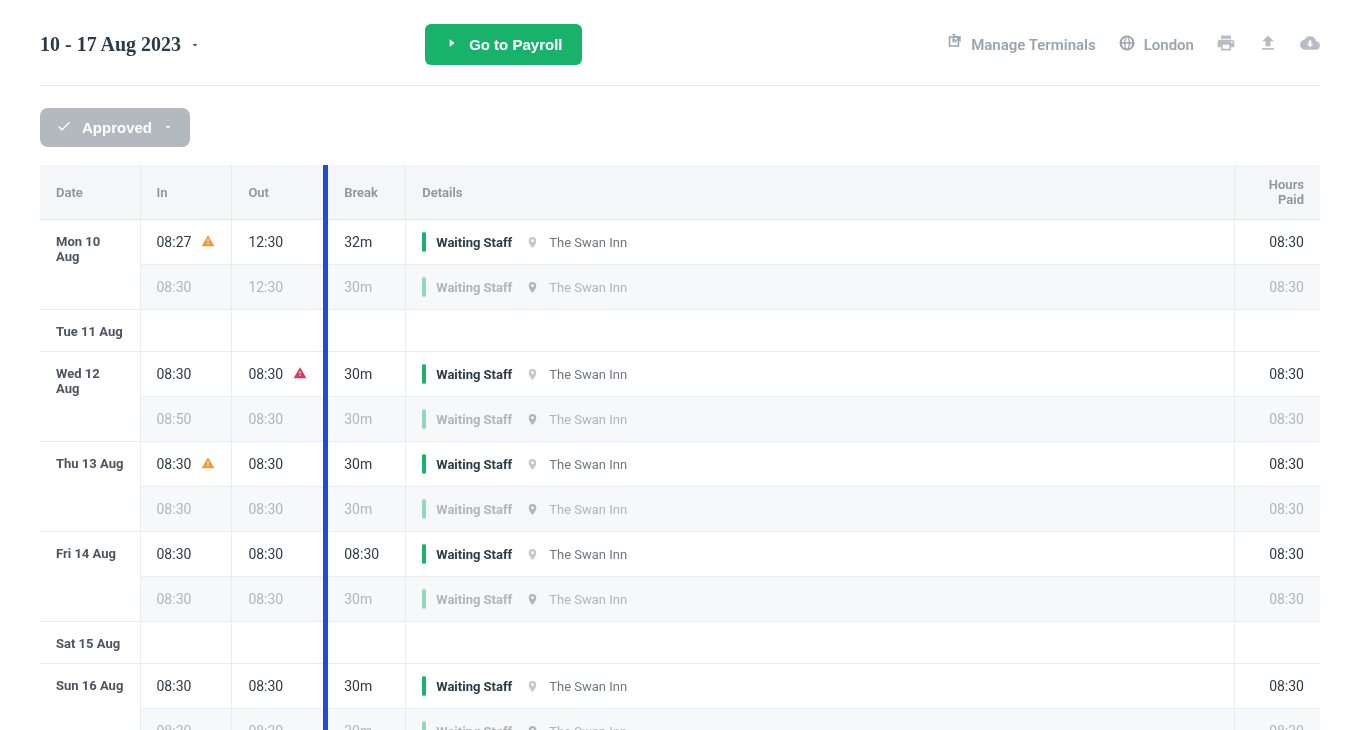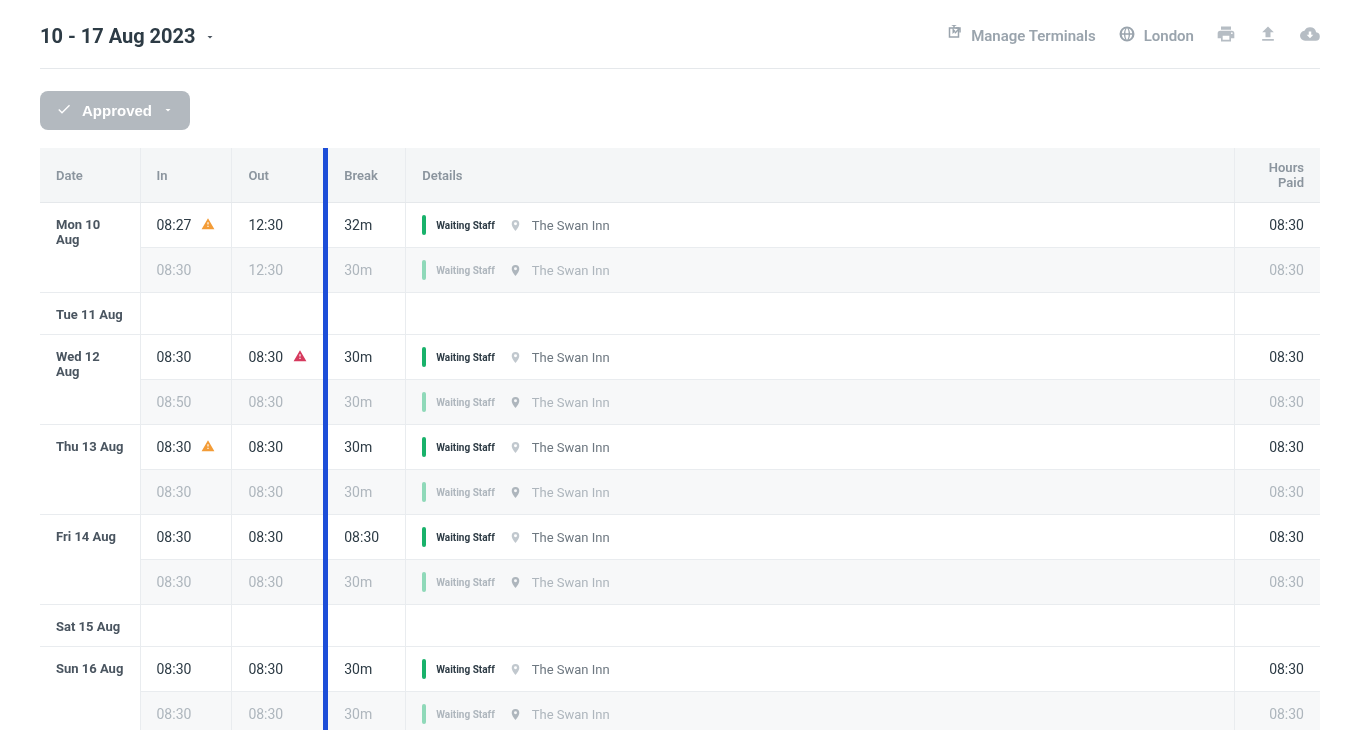--- a/index.html
+++ b/index.html
@@ -15,20 +15,21 @@
       align-items: center;
       justify-content: space-between;
       padding-bottom: 20px;
       border-bottom: 1px solid #e5e8eb;
     }
     .topbar-left { display: flex; align-items: center; gap: 24px; }
     .date-range {
       display: flex; align-items: center; gap: 8px;
       font-size: 20px; font-weight: 700; color: #2d3b45;
       cursor: pointer;
+      font-family: Liberation Serif, serif;
     }
     .go-payroll-btn {
       display: flex; align-items: center; gap: 10px;
       background: #19b26b; color: #fff; border: none;
       padding: 12px 20px; border-radius: 6px;
       font-size: 15px; font-weight: 600; cursor: pointer;
       margin-left: 200px;
     }
     .topbar-right { display: flex; align-items: center; gap: 22px; }
     .top-action {
@@ -70,38 +71,46 @@
     tr.scheduled td { background: #f7f8f9; color: #aeb6bd; }
     tr.scheduled .role-bar { background: #8fd9b9; }
     tr.scheduled .role-text, tr.scheduled .loc-text, tr.scheduled .loc-icon { color: #aeb6bd; }
     .hours-right { text-align: right; }
     .dayborder td { border-top: 1px solid #dfe3e7; }
     .time-with-icon { display: flex; align-items: center; gap: 10px; }
     .warn-orange svg path { fill: #f39c37; }
     .warn-red svg path { fill: #d63a5e; }
     .details-cell { display: flex; align-items: center; gap: 10px; }
     .role-bar { width: 4px; height: 20px; background: #19b26b; border-radius: 2px; }
-    .role-text { font-weight: 700; font-size: 10px; color: #2d3b45; }
+    .role-text { font-weight: 700; font-size: 13px; color: #2d3b45; }
     .loc-icon { color: #c1c8ce; display: flex; align-items: center; margin-left: 4px; }
     .loc-text { color: #6e7881; font-size: 13px; }
     tbody tr.empty-day td { height: 42px; }
   </style>
 </head>
 <body>
 
 <div class="topbar">
   <div class="topbar-left">
     <div class="date-range">
       <span>10 - 17 Aug 2023</span>
       <span>
         <svg width="12" height="12" viewBox="0 0 24 24">
             <path fill="#4a5560" d="M7 10l5 5 5-5z"></path>
           </svg>
       </span>
     </div>
+    <button class="go-payroll-btn">
+      <span>
+        <svg width="14" height="14" viewBox="0 0 24 24">
+            <path fill="#fff" d="M8 5l8 7-8 7z"></path>
+          </svg>
+      </span>
+      <span>Go to Payroll</span>
+    </button>
   </div>
   <div class="topbar-right">
     <div class="top-action">
       <span>
         <svg width="18" height="18" viewBox="0 0 24 24">
             <path fill="#9aa4ad" d="M19 3H5v14h6v2H9v2h6v-2h-2v-2h6V3zm-2 12H7V5h10v10zM14 8l-4 4 4 4V8z" transform="rotate(180 12 10)"></path>
             <path fill="#9aa4ad" d="M14 3h7v7h-2V6.4l-5.3 5.3-1.4-1.4L17.6 5H14V3z"></path>
           </svg>
       </span>
       <span>Manage Terminals</span>

